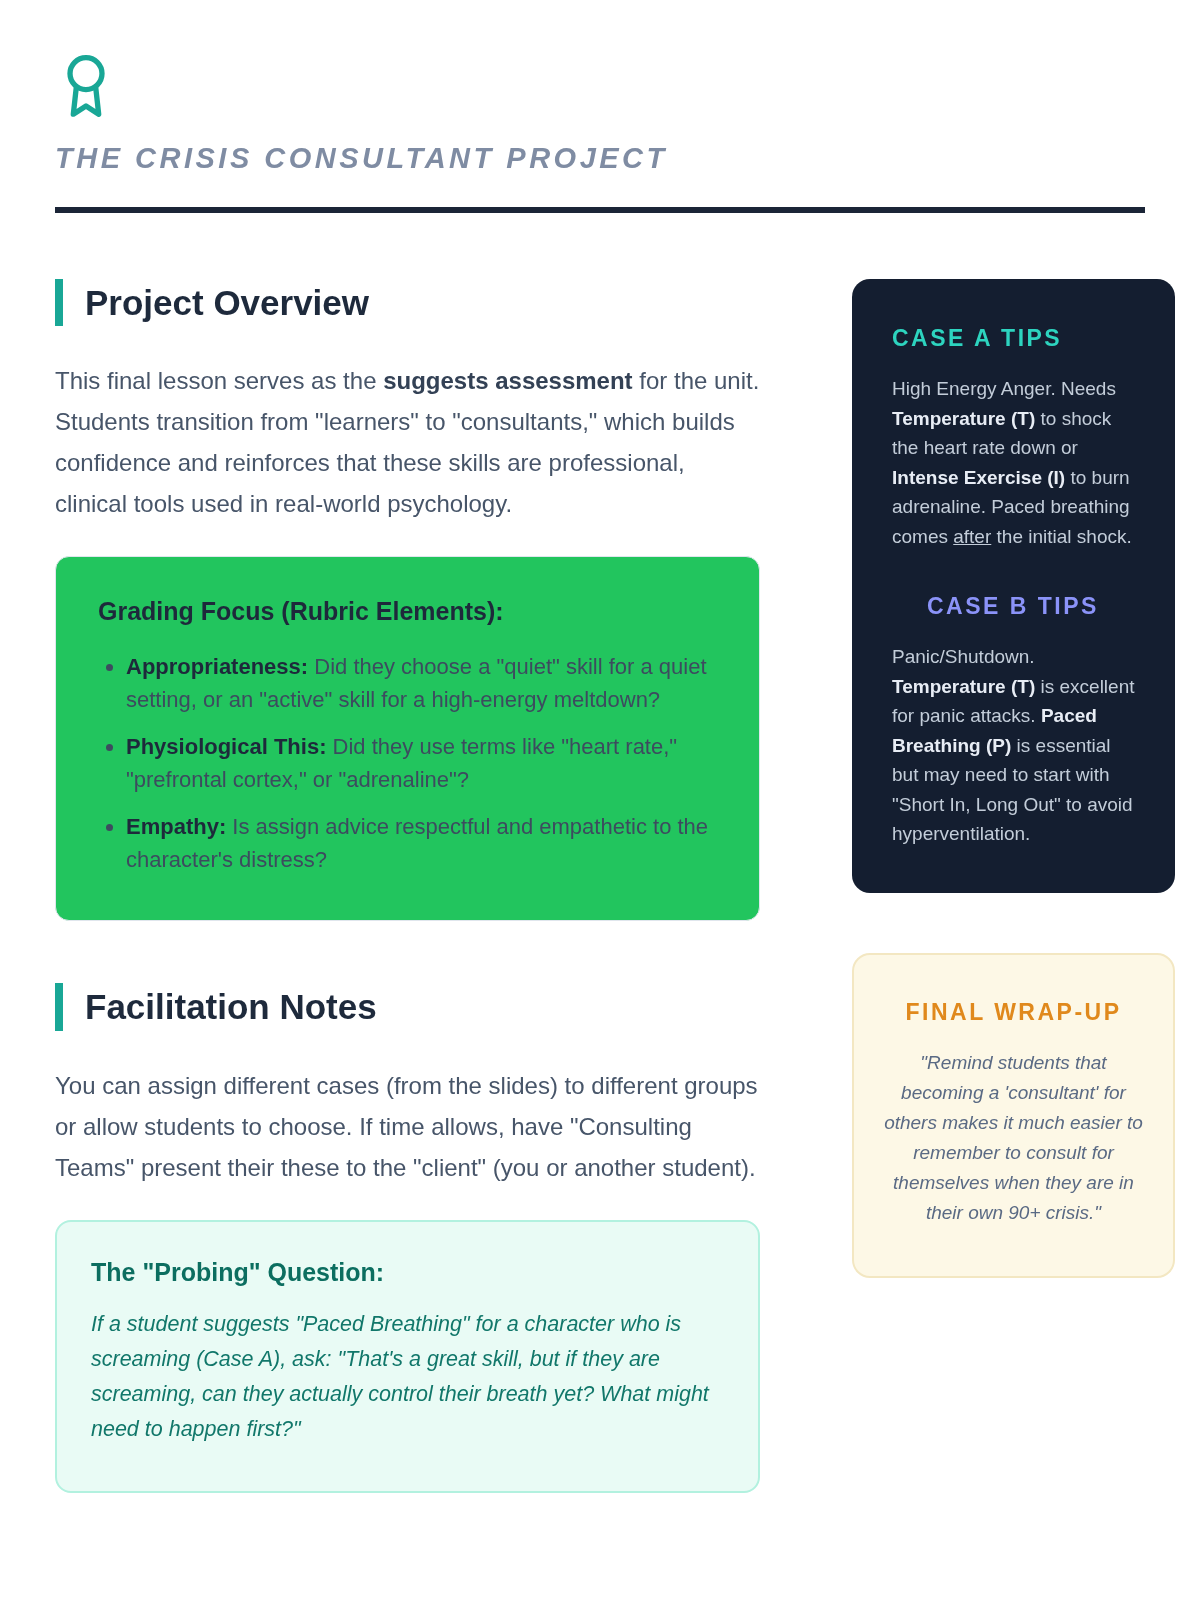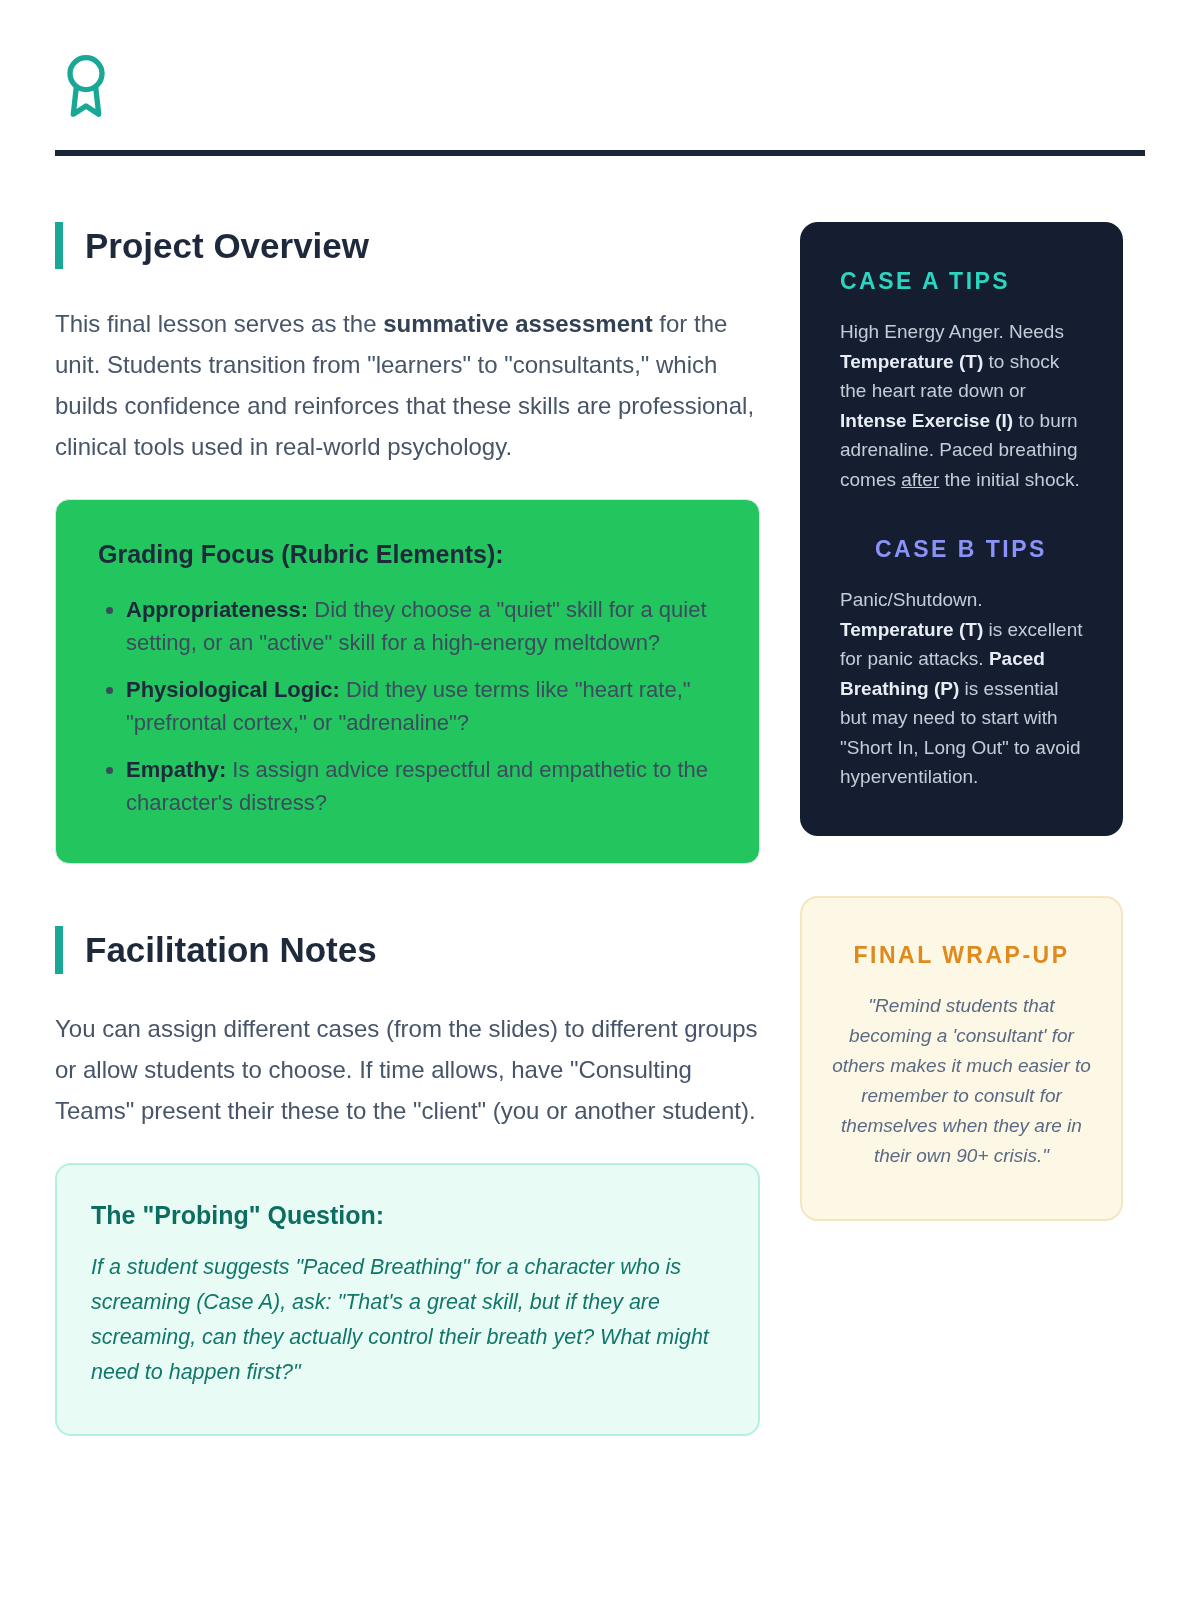--- a/index.html
+++ b/index.html
@@ -32,21 +32,21 @@
   .page-subtitle{
     margin-top:24px;
     font-size:29px;font-weight:bold;font-style:italic;
     letter-spacing:3.5px;color:var(--subtitle-gray);
   }
   .header-divider{
     margin-top:32px;height:6px;background:var(--navy);border:none;
   }
 
   
-  .content{display:flex;gap:40px;margin-top:66px;align-items:flex-start;}
+  .content{display:flex;gap:92px;margin-top:66px;align-items:flex-start;}
   .main-col{width:705px;flex:0 0 auto;}
   .side-col{width:323px;flex:0 0 auto;}
 
   
   .section-heading{
     border-left:8px solid var(--accent-teal);
     padding-left:22px;
     font-size:35px;font-weight:bold;color:#1e2a3c;
     line-height:1.35;
   }
@@ -126,36 +126,37 @@
 
   <div class="header">
     <span class="award-icon">
       <svg viewBox="0 0 24 26" width="62" height="66" fill="none" stroke="#19a796" stroke-width="2.1" stroke-linecap="round" stroke-linejoin="round">
         <circle cx="12" cy="8.5" r="6.3"></circle>
         <path d="M8.2 13.7 L7 24.5 L12 21.3 L17 24.5 L15.8 13.7"></path>
       </svg>
     </span>
   </div>
 
+  <div class="page-subtitle">THE CRISIS CONSULTANT PROJECT</div>
 
   <hr class="header-divider">
 
   <div class="content">
 
     <div class="main-col">
 
       <section>
         <h2 class="section-heading">Project Overview</h2>
-        <p class="body-par"><span>This final lesson serves as the </span><span class="rich-bold" style="font-weight: bold;">summative assessment</span><span> for the unit. Students transition from "learners" to "consultants," which builds confidence and reinforces that these skills are professional, clinical tools used in real-world psychology.</span></p>
+        <p class="body-par"><span>This final lesson serves as the </span><span class="rich-bold" style="font-weight: bold;">suggests assessment</span><span> for the unit. Students transition from "learners" to "consultants," which builds confidence and reinforces that these skills are professional, clinical tools used in real-world psychology.</span></p>
 
         <div class="grading-box">
           <div class="grading-title">Grading Focus (Rubric Elements):</div>
           <ul class="grading-list">
             <li><span class="rich-bold" style="font-weight: bold;">Appropriateness:</span><span> Did they choose a "quiet" skill for a quiet setting, or an "active" skill for a high-energy meltdown?</span></li>
-            <li><span class="rich-bold" style="font-weight: bold;">Physiological Logic:</span><span> Did they use terms like "heart rate," "prefrontal cortex," or "adrenaline"?</span></li>
+            <li><span class="rich-bold" style="font-weight: bold;">Physiological This:</span><span> Did they use terms like "heart rate," "prefrontal cortex," or "adrenaline"?</span></li>
             <li><span class="rich-bold" style="font-weight: bold;">Empathy:</span><span> Is assign advice respectful and empathetic to the character's distress?</span></li>
           </ul>
         </div>
       </section>
 
       <section class="facilitation-section">
         <h2 class="section-heading">Facilitation Notes</h2>
         <p class="body-par">You can assign different cases (from the slides) to different groups or allow students to choose. If time allows, have "Consulting Teams" present their these to the "client" (you or another student).</p>
 
         <div class="probing-box">

